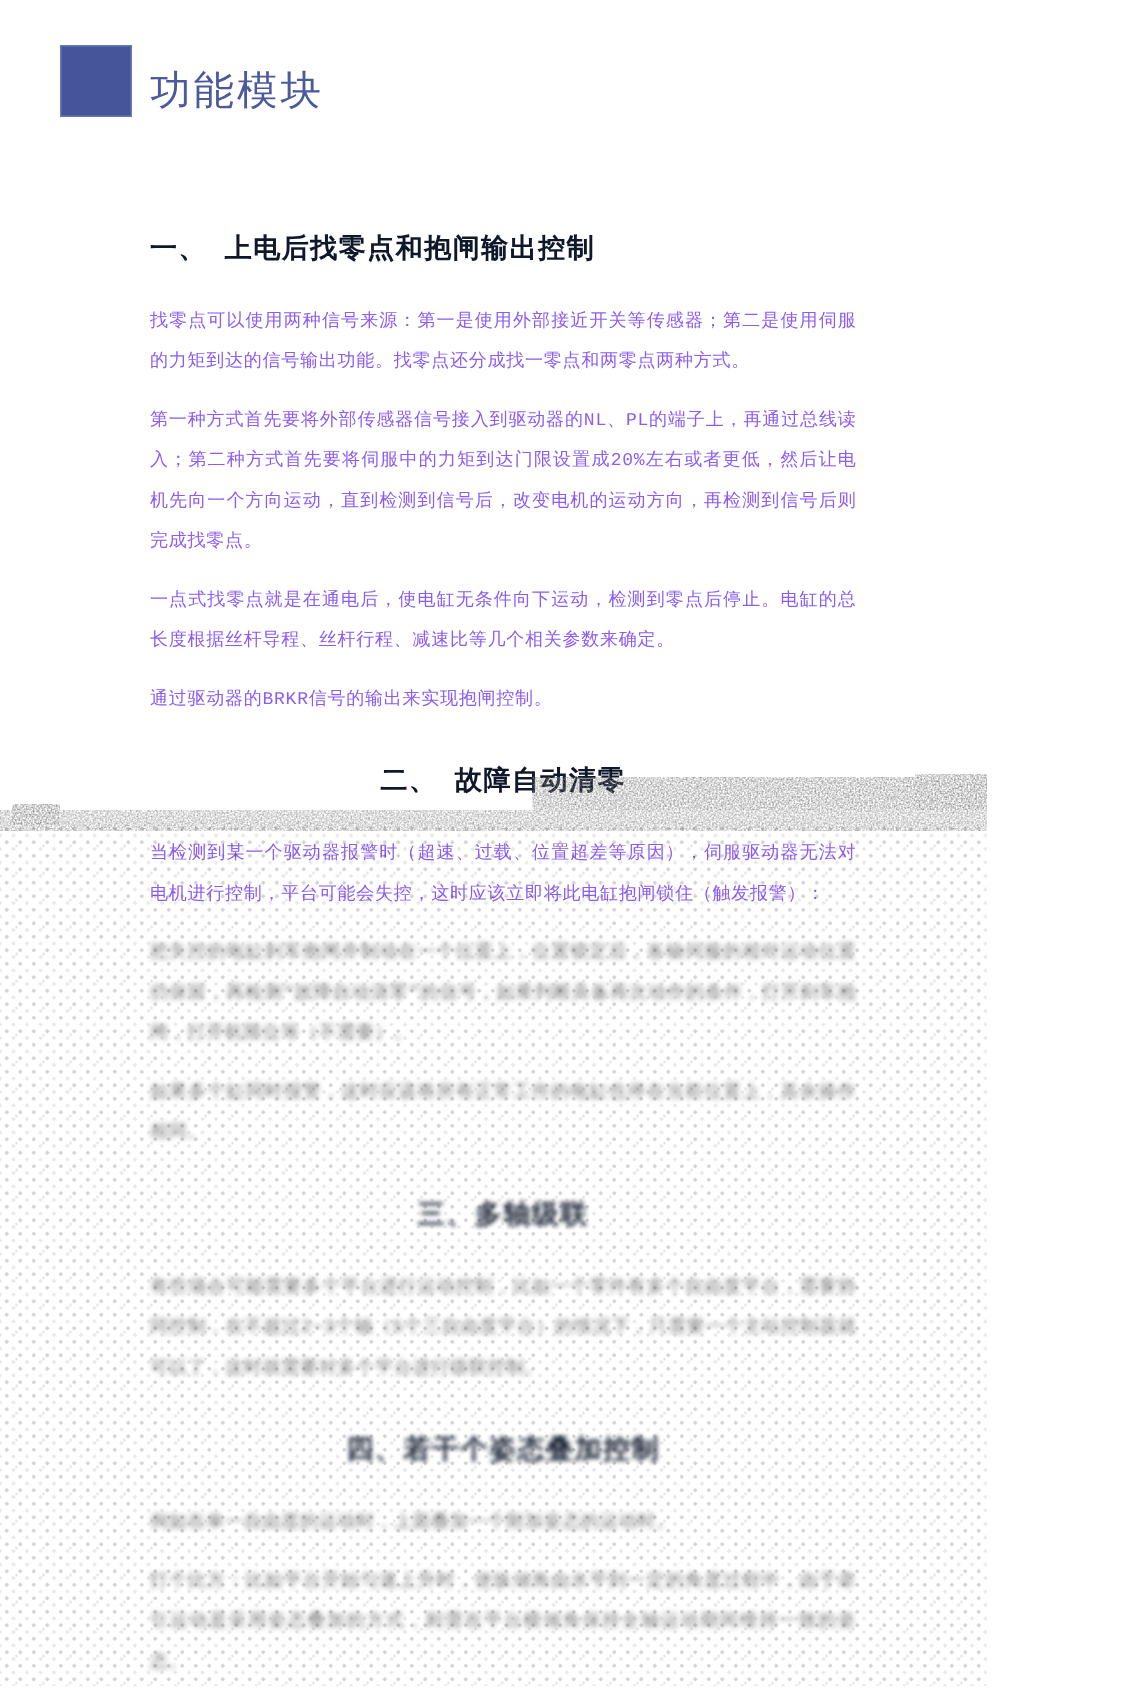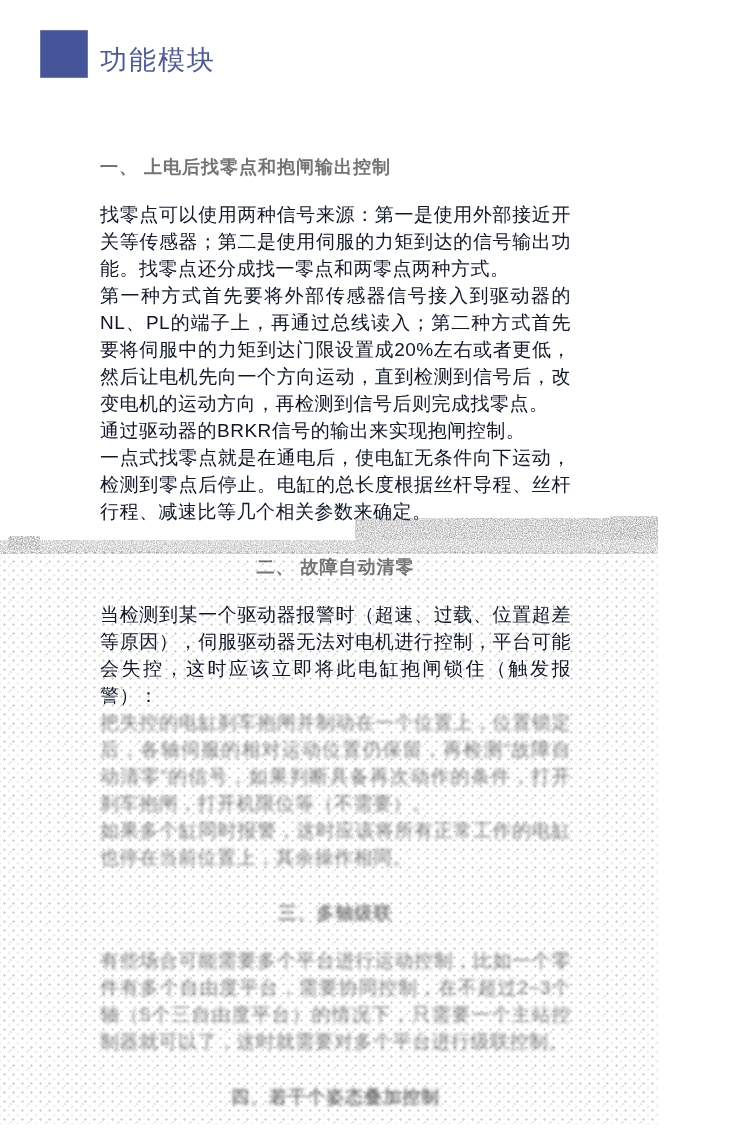--- a/index.html
+++ b/index.html
@@ -1,21 +1,21 @@
 <!DOCTYPE html>
 <html><head>
 <meta charset="utf-8">
 <style>
   * { margin:0; padding:0; box-sizing:border-box; }
   html,body { background:#ffffff; }
   .page {
     position:relative;
     width:658px; height:1132px;
     background:#ffffff;
-    font-family:Liberation Sans, sans-serif;
+    font-family:Liberation Mono, monospace;
     overflow:hidden;
   }
   
   .header { position:absolute; top:30px; left:40px; height:50px; }
   .logo-square {
     position:absolute; top:0; left:0;
     width:48px; height:48px;
     background:#46549a;
     border:1px solid #6a77b3;
   }
@@ -25,29 +25,30 @@
     color:#4c5a9c; letter-spacing:2px;
     white-space:nowrap;
   }
   
   .content {
     position:absolute; top:0; left:0; right:0;
     padding:155px 87px 0 100px;
   }
   .sec-heading {
     font-size:18px; font-weight:bold;
-    color:#737373; letter-spacing:1px;
+    color:#0f172a; letter-spacing:1px;
     line-height:24px;
   }
   .sec-heading.mt { margin-top:30px;text-align:center; }
   .sec-body { margin-top:22px; }
   .para {
-    font-size:19px; line-height:27px;
-    color:#0f172a; letter-spacing:0.5px;
+    font-size:12px; line-height:27px;
+    color:#8b5cf6; letter-spacing:0.5px;
     text-align:justify;
+    margin-top:12px;
   }
   
   .blur-text {
     color:#7b7b7b;
     filter:blur(1.8px);
   }
   .blur-heading {
     filter:blur(1.4px);
     opacity:0.92;
   }
@@ -78,22 +79,22 @@
     <div class="logo-square"></div>
     <h1 class="doc-title">功能模块</h1>
   </div>
 
   <div class="content">
 
     <h2 class="sec-heading">一、 上电后找零点和抱闸输出控制</h2>
     <div class="sec-body">
       <p class="para">找零点可以使用两种信号来源：第一是使用外部接近开关等传感器；第二是使用伺服的力矩到达的信号输出功能。找零点还分成找一零点和两零点两种方式。</p>
       <p class="para">第一种方式首先要将外部传感器信号接入到驱动器的NL、PL的端子上，再通过总线读入；第二种方式首先要将伺服中的力矩到达门限设置成20%左右或者更低，然后让电机先向一个方向运动，直到检测到信号后，改变电机的运动方向，再检测到信号后则完成找零点。</p>
+      <p class="para">一点式找零点就是在通电后，使电缸无条件向下运动，检测到零点后停止。电缸的总长度根据丝杆导程、丝杆行程、减速比等几个相关参数来确定。</p>
       <p class="para">通过驱动器的BRKR信号的输出来实现抱闸控制。</p>
-      <p class="para">一点式找零点就是在通电后，使电缸无条件向下运动，检测到零点后停止。电缸的总长度根据丝杆导程、丝杆行程、减速比等几个相关参数来确定。</p>
     </div>
 
     <h2 class="sec-heading mt">二、 故障自动清零</h2>
     <div class="sec-body">
       <p class="para">当检测到某一个驱动器报警时（超速、过载、位置超差等原因），伺服驱动器无法对电机进行控制，平台可能会失控，这时应该立即将此电缸抱闸锁住（触发报警）：</p>
       <p class="para blur-text">把失控的电缸刹车抱闸并制动在一个位置上，位置锁定后，各轴伺服的相对运动位置仍保留，再检测“故障自动清零”的信号，如果判断具备再次动作的条件，打开刹车抱闸，打开机限位等（不需要）。</p>
       <p class="para blur-text">如果多个缸同时报警，这时应该将所有正常工作的电缸也停在当前位置上，其余操作相同。</p>
     </div>
 
     <h2 class="sec-heading mt blur-heading">三、多轴级联</h2>

